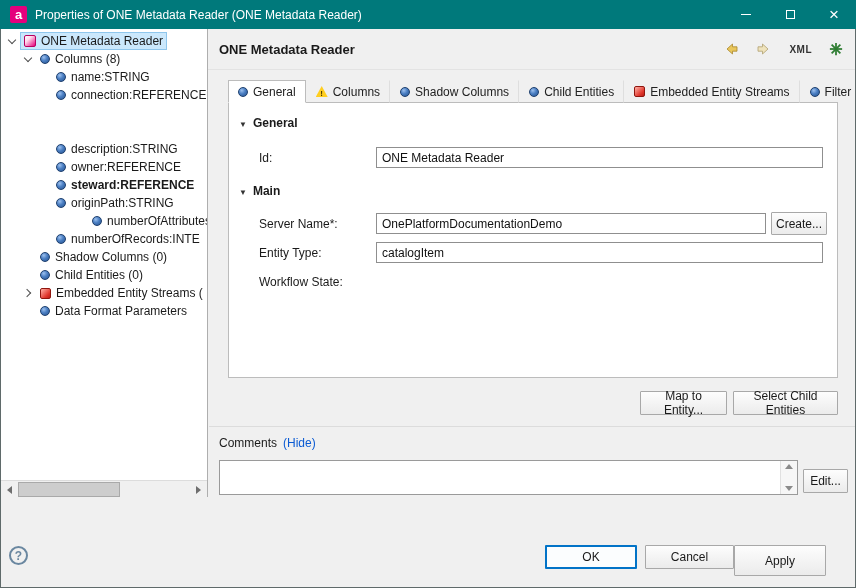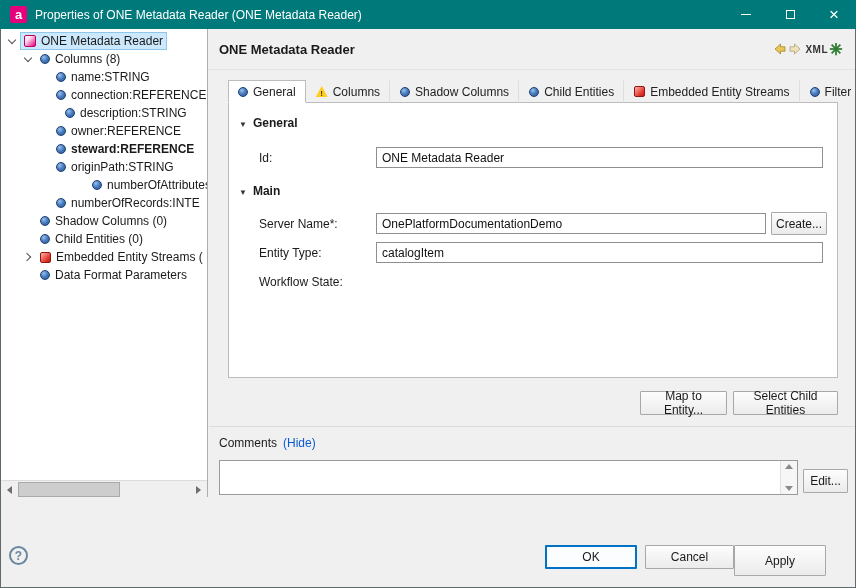--- a/index.html
+++ b/index.html
@@ -59,21 +59,21 @@
   .tri-left  { border-top:4px solid transparent; border-bottom:4px solid transparent; border-right:5px solid #6e6e6e; }
   .tri-right { border-top:4px solid transparent; border-bottom:4px solid transparent; border-left:5px solid #6e6e6e; }
   .scroll-thumb { position:absolute; left:17px; top:1px; width:102px; height:15px;
                   background:#cdcdcd; border:1px solid #a9a9a9; }
 
   
   .panel-header { position:absolute; left:208px; top:29px; right:1px; height:41px;
                   display:flex; align-items:center; padding-left:11px;
                   border-bottom:1px solid #e3e3e3; }
   .panel-title { font-size:13px; font-weight:bold; }
-  .header-tools { margin-left:auto; display:flex; align-items:center; gap:1px; padding-right:12px; }
+  .header-tools { margin-left:auto; display:flex; align-items:center; gap:17px; padding-right:12px; }
   .tool { display:flex; align-items:center; }
   .xml-label { font-size:10px; font-weight:bold; color:#333; letter-spacing:0.5px; }
 
   
   .tab-bar { position:absolute; left:228px; top:80px; height:23px; display:flex; z-index:3; }
   .tab { display:flex; align-items:center; gap:5px; padding:0 9px; height:23px;
          border:1px solid transparent; color:#222; cursor:default; }
   .tab:not(.active) { border-right-color:#dedede; }
   .tab.active { background:#fff; border-color:#bcbcbc; border-bottom-color:#fff; }
   .tab-label { white-space:nowrap; }
@@ -158,21 +158,21 @@
       <span class="tree-label">name:STRING</span>
     </span>
   </div>
         <div class="tree-row" style="padding-left: 35px;">
     <span class="twisty none"></span>
     <span class="tree-sel">
       <span class="icon icon-blue-dot"></span>
       <span class="tree-label">connection:REFERENCE</span>
     </span>
   </div>
-        <div class="tree-row" style="padding-left: 44px;">
+        <div class="tree-row" style="padding-left: 35px; margin-top: 36px;">
     <span class="twisty none"></span>
     <span class="tree-sel">
       <span class="icon icon-blue-dot"></span>
       <span class="tree-label">description:STRING</span>
     </span>
   </div>
         <div class="tree-row" style="padding-left: 35px;">
     <span class="twisty none"></span>
     <span class="tree-sel">
       <span class="icon icon-blue-dot"></span>

